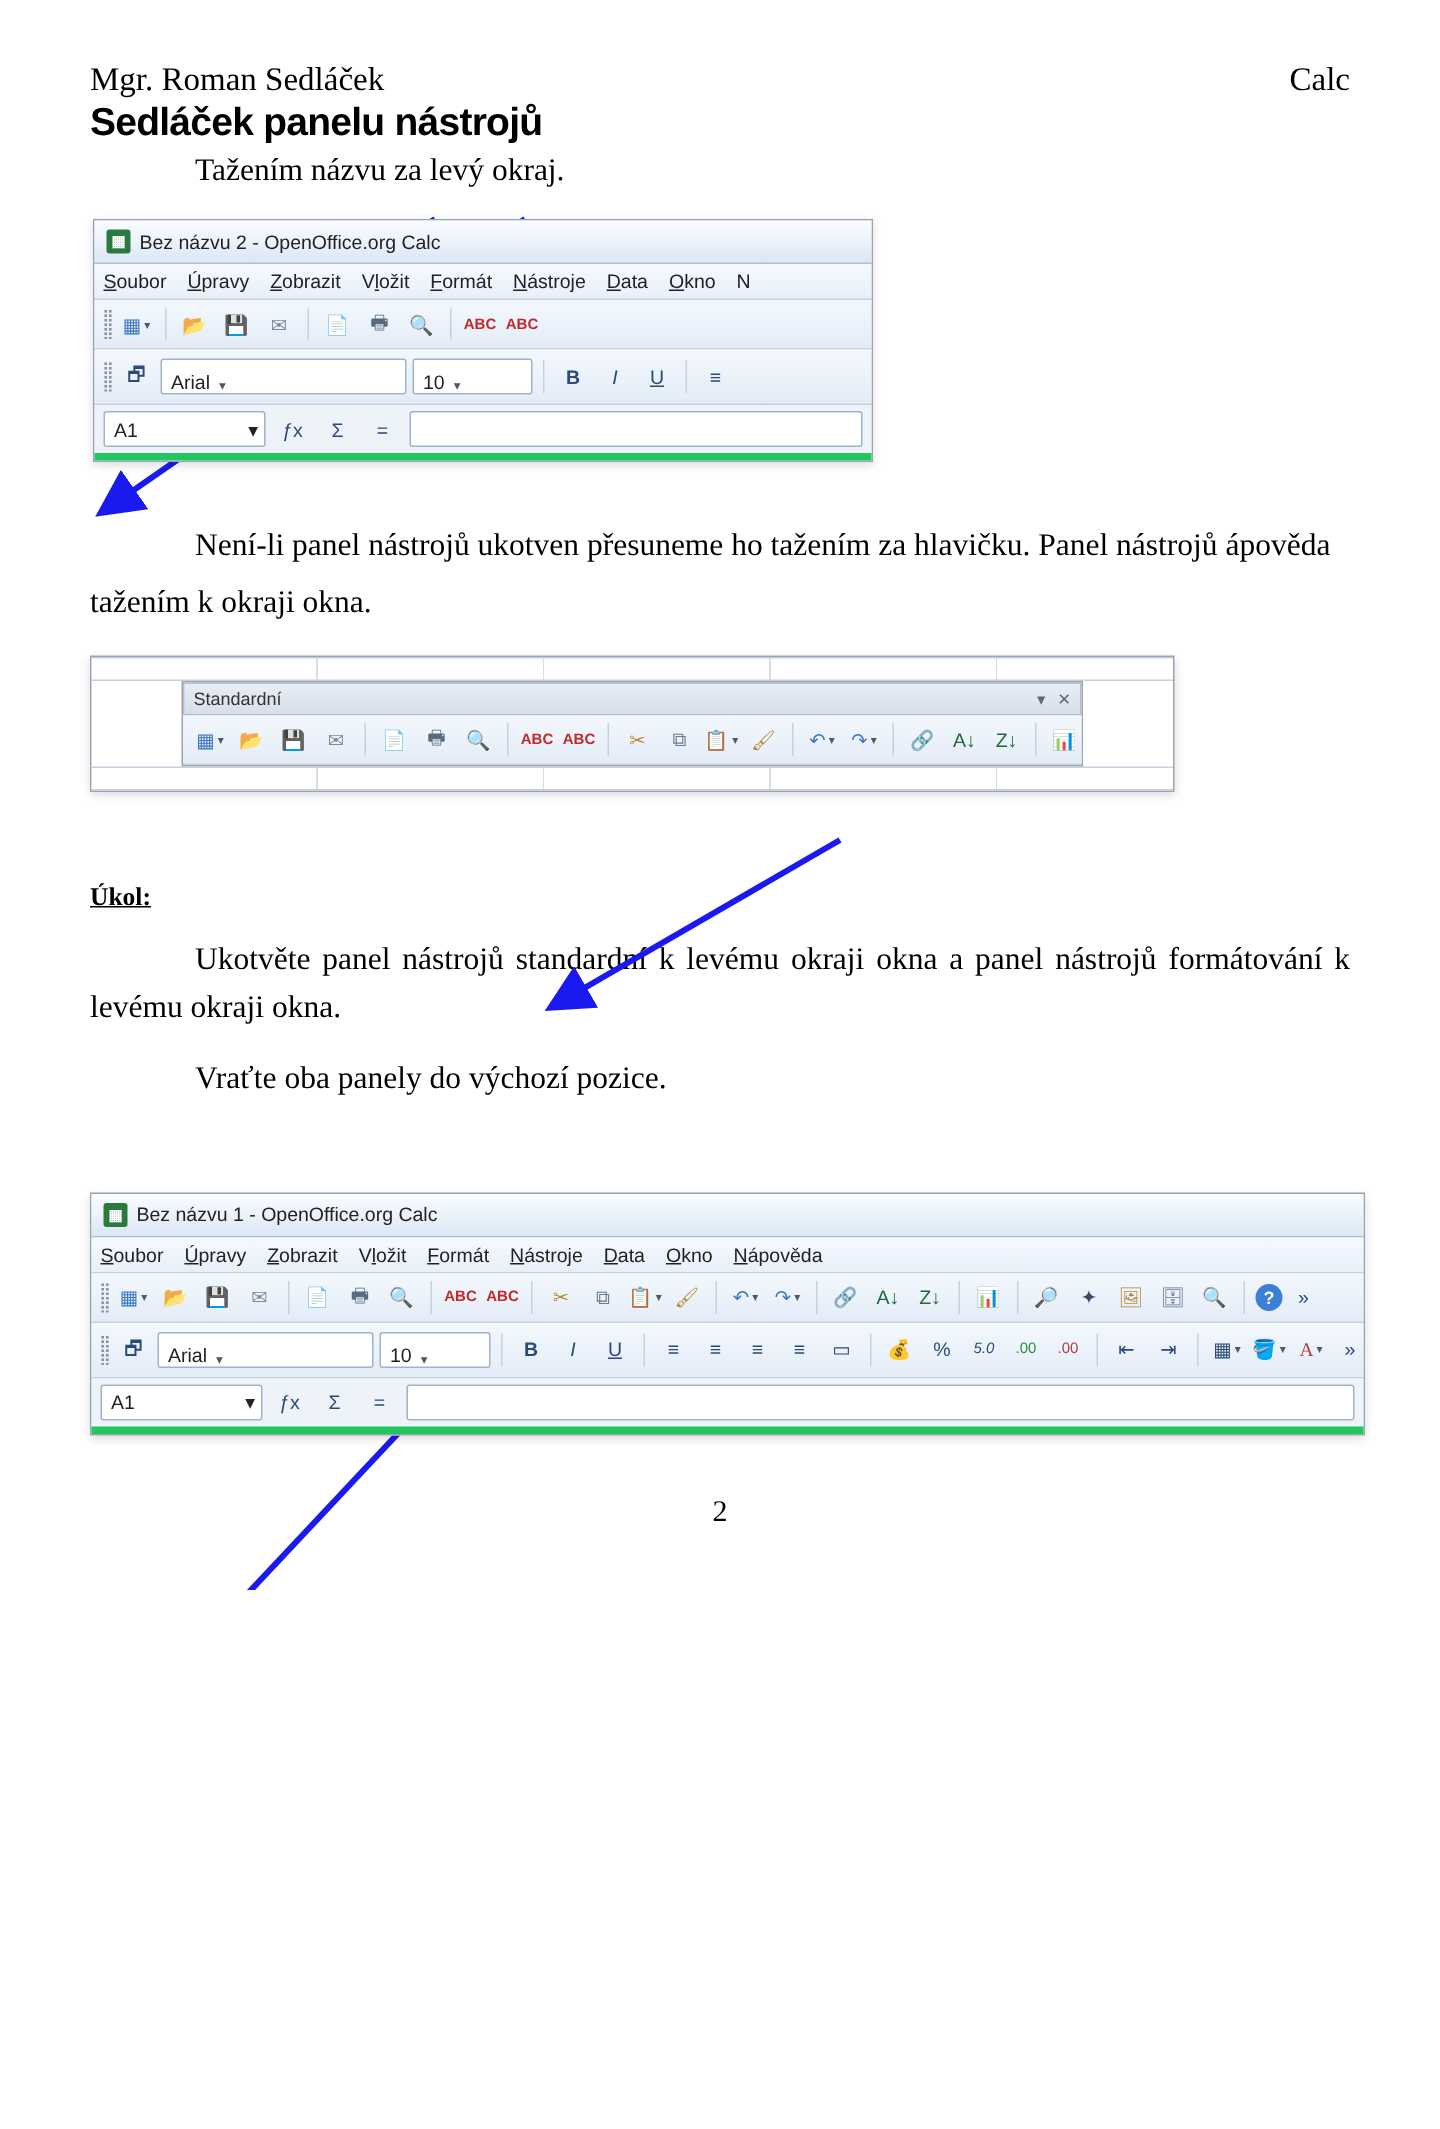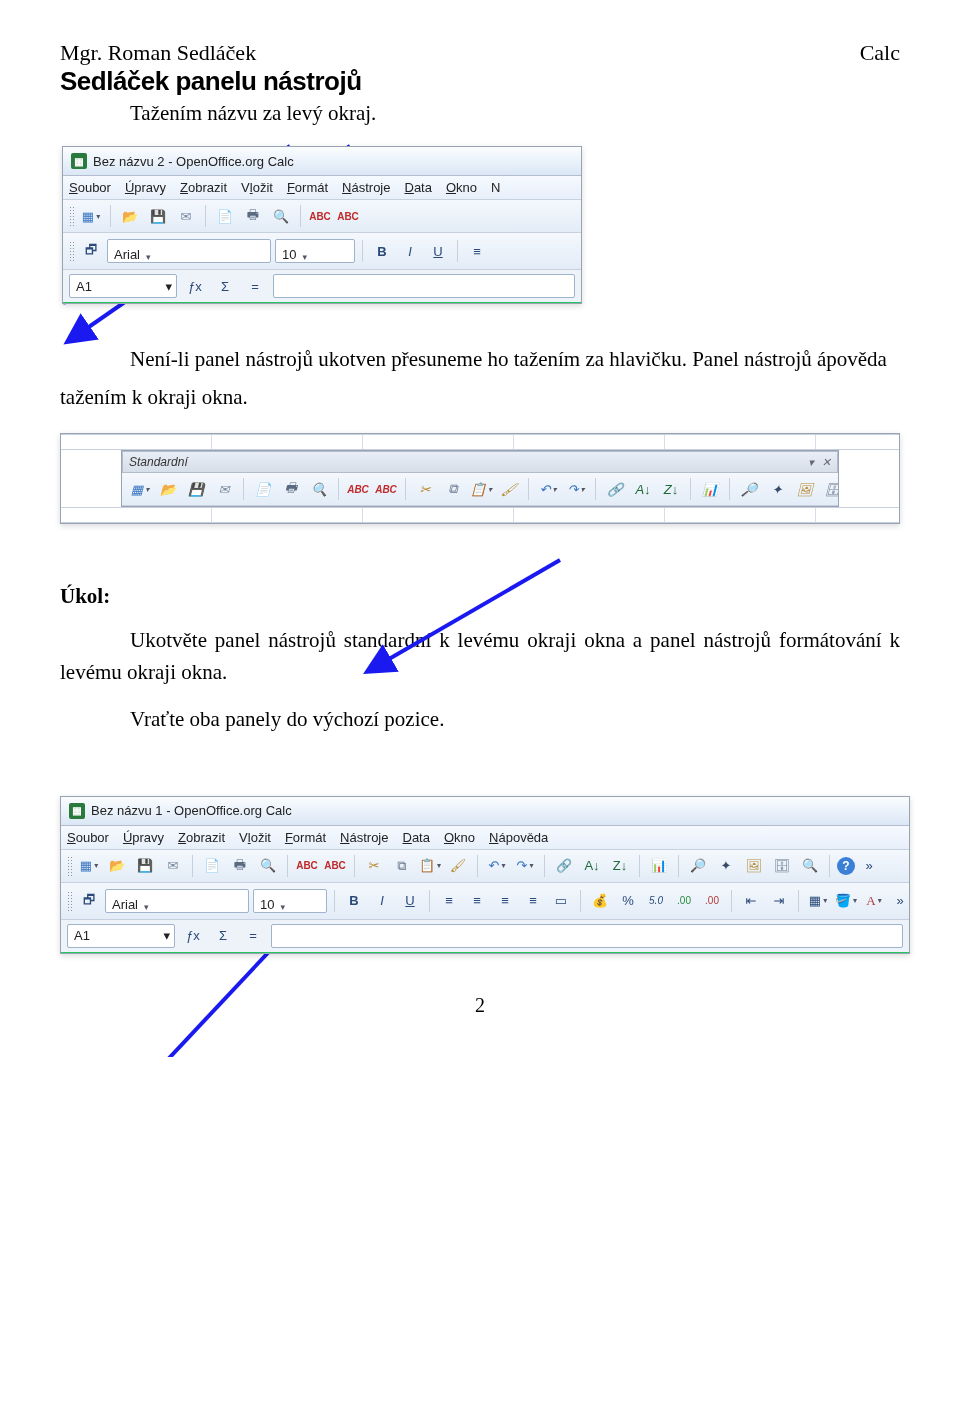--- a/index.html
+++ b/index.html
@@ -9,21 +9,21 @@
     background: #fff;
     color: #000;
     width: 960px;
     box-sizing: border-box;
     position: relative;
   }
   .page-header { display: flex; justify-content: space-between; font-size: 22px; }
   h1.section-title { font-family: Arial, Helvetica, sans-serif; font-weight: 900; font-size: 26px; margin: 0 0 4px 0; letter-spacing: -0.5px;}
   .indent1 { margin-left: 70px; font-size: 21px; }
   .body-text { font-size: 21px; line-height: 1.5; margin: 16px 0; }
-  .task-label { font-weight: bold; font-size: 21px; margin-top: 60px;}
+  .task-label { font-weight: bold; font-size: 17px; margin-top: 60px; text-decoration: underline;}
   .page-num { text-align: center; font-size: 20px; margin-top: 40px;}
   
   .shot {
     border: 1px solid #9aa3b2;
     background: #eef3fa;
     box-shadow: 0 2px 6px rgba(0,0,0,0.15);
     margin: 20px 0 30px 0;
     font-family: "Segoe UI", Tahoma, Arial, sans-serif;
     font-size: 13px;
     color: #222;
@@ -80,21 +80,21 @@
     display: inline-flex; align-items: flex-end;
     padding: 0 16px 0 6px;
     gap: 6px;
     border-radius: 2px;
     font-size: 13px;
     flex: 0 0 auto;
   }
   .combo .dd { font-size: 9px; color:#556; }
   .fx-row {
     background: #eef3fa;
-    border-bottom: 1px solid #22c55e;
+    border-bottom: 5px solid #22c55e;
     padding: 4px 6px;
     display: flex; align-items: center; gap: 6px;
   }
   .cellref {
     width: 96px; height: 22px;
     border: 1px solid #9fb3cc; background:#fff;
     display:flex; align-items:center; justify-content:space-between;
     padding: 0 4px 0 6px; border-radius:2px;
   }
   .fxinput { flex:1; height:22px; border:1px solid #9fb3cc; background:#fff; border-radius:2px;}
@@ -112,21 +112,21 @@
   .float-title .ctrls { display:flex; gap:8px; font-size:11px; color:#667;}
   .help-btn { width:18px; height:18px; border-radius:50%; background:#3b7fd6; color:#fff; display:inline-flex; align-items:center; justify-content:center; font-weight:bold; font-size:12px;}
   
   svg.arrow { position:absolute; pointer-events:none; }
   .bold { font-weight:bold; }
   .ital { font-style:italic; }
   .ul { text-decoration:underline; }
   .tiny-a { font-family: Georgia, serif;}
 
   .shot1 { width: 520px; margin-left: 2px;}
-  .shot2 { width: 840px; font-style: italic;}
+  .shot2 { width: 723px;}
   .shot3 { width: 850px;}
 
   
   .c-new{color:#3a76c1;} .c-open{color:#d7a63a;} .c-save{color:#3a76c1;} .c-mail{color:#7a8aa0;}
   .c-pdf{color:#b23a3a;} .c-print{color:#5a6a80;} .c-prev{color:#3a76c1;}
   .c-abc{color:#c02a2a; font-weight:bold; font-size:10px;} .c-cut{color:#b68a30;}
   .c-copy{color:#6a7a90;} .c-paste{color:#6a7a90;} .c-brush{color:#b68a30;}
   .c-undo{color:#3a76c1;} .c-redo{color:#3a76c1;} .c-hyper{color:#3a76c1;}
   .c-sort{color:#206a3a;} .c-chart{color:#4a6aa0;} .c-find{color:#3a4a6a;}
   .c-nav{color:#3a4a6a;} .c-gal{color:#b68a30;} .c-db{color:#6a7a90;}

